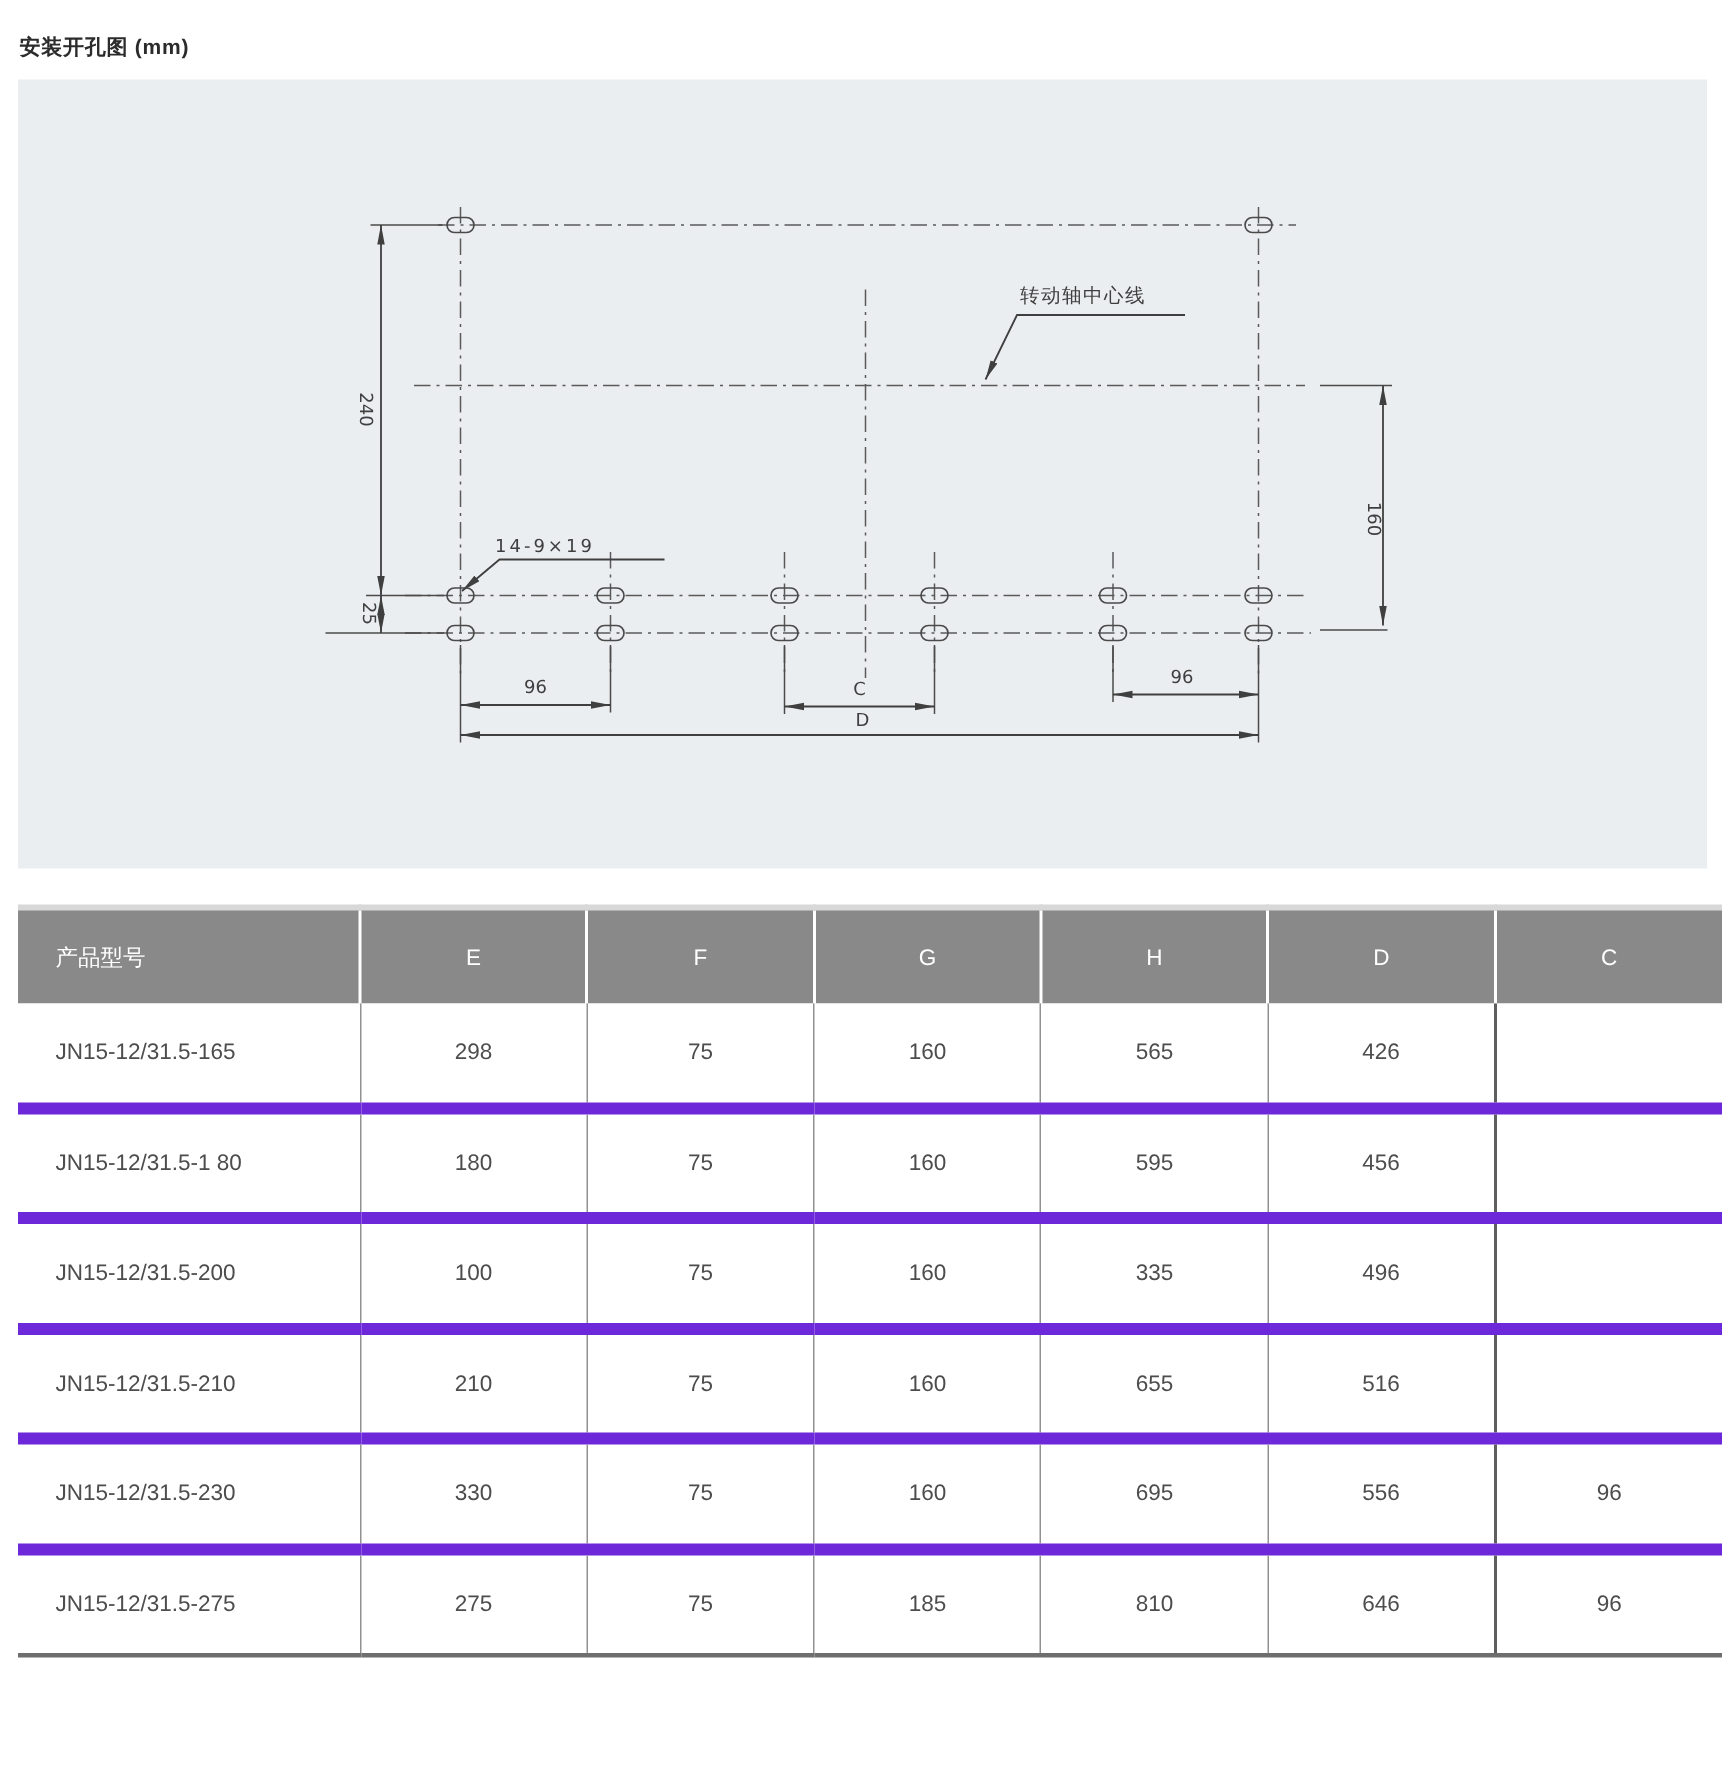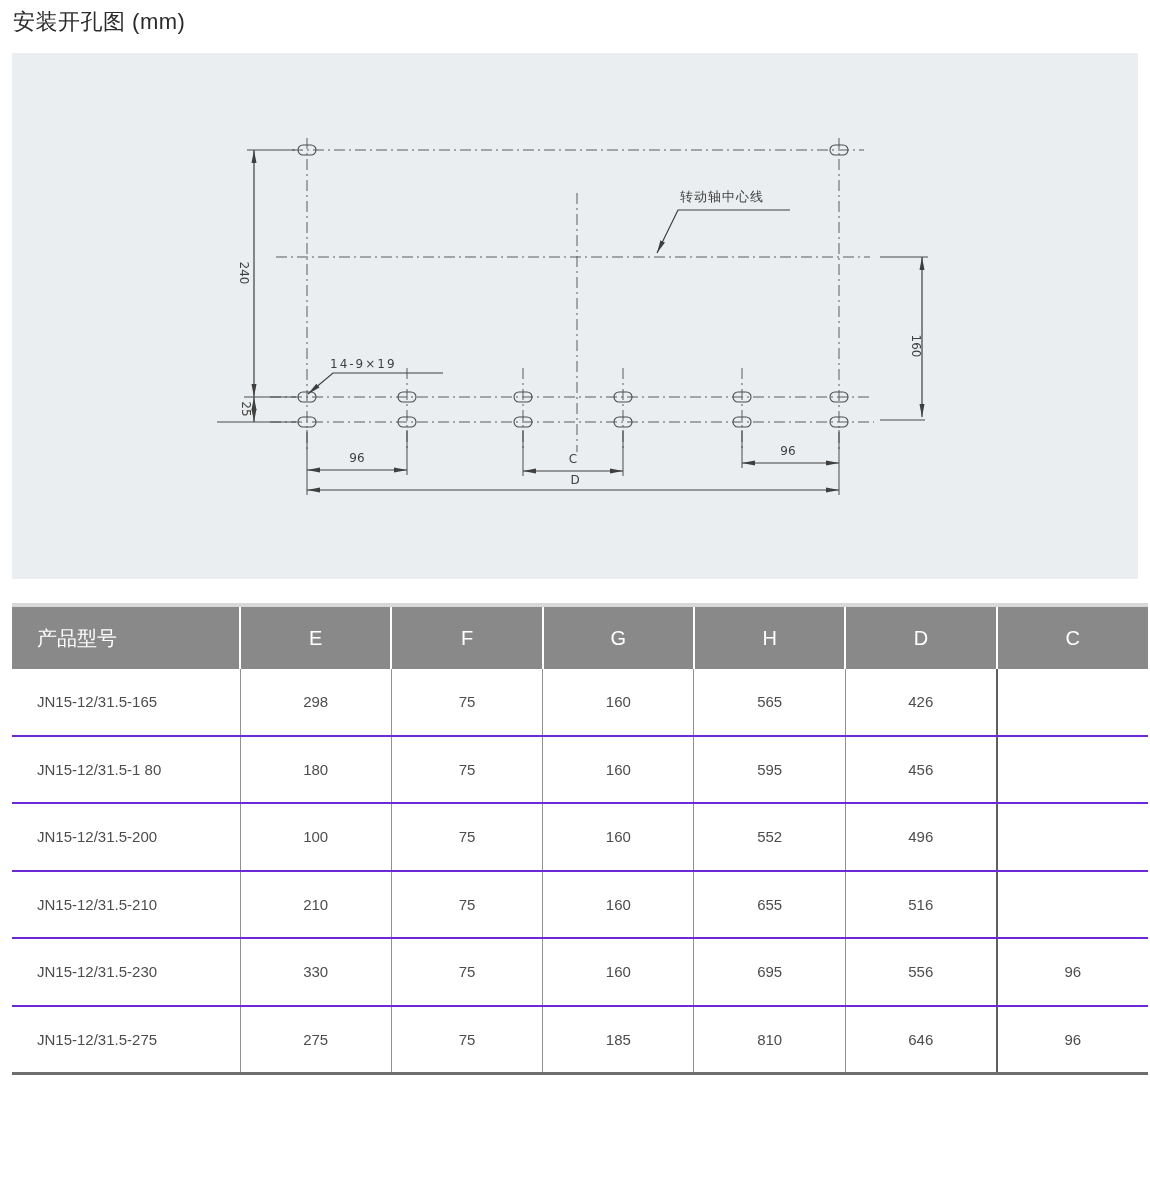--- a/index.html
+++ b/index.html
@@ -1,22 +1,22 @@
 <!DOCTYPE html>
 <html><head>
 <meta charset="utf-8">
 <style>
   html,body{margin:0;padding:0;}
   body{
     width:1150px;height:1177px;position:relative;background:#ffffff;
     font-family:"Liberation Sans", sans-serif;color:#4d4d4d;
   }
   .page-title{
-    position:absolute;left:13px;top:7px;
-    font-size:22px;color:#2b2b2b;font-weight:400;letter-spacing:.5px;
+    position:absolute;left:13px;top:23px;
+    font-size:14px;color:#2b2b2b;font-weight:700;letter-spacing:.5px;
   }
   .panel{
     position:absolute;left:12px;top:53px;width:1126px;height:526px;
     background:#ebeef0;
   }
   .panel svg{display:block;}
   .cl line{stroke:#5a5a5a;stroke-width:1;stroke-dasharray:11,4,2,4;}
   .sl line{stroke:#4a4a4a;stroke-width:1;}
   .dim line{stroke:#3f3f3f;stroke-width:1.2;}
   .leader{fill:none;stroke:#3f3f3f;stroke-width:1.2;}
@@ -29,28 +29,28 @@
   table.spec-table{
     position:absolute;left:12px;top:603px;width:1136px;
     border-collapse:collapse;table-layout:fixed;
     border-top:4px solid #d8d8d8;
     font-size:15px;
   }
   .spec-table col.c-model{width:228px;}
   .spec-table th{
     background:#898989;color:#ffffff;font-weight:400;
     height:60px;text-align:center;border-right:2px solid #ffffff;
-    font-size:20px;
+    font-size:15px;
   }
   .spec-table th.model{text-align:left;padding-left:25px;}
   .spec-table th:last-child{border-right:none;}
   .spec-table td{
     height:63.5px;text-align:center;color:#4d4d4d;
     border-right:1px solid #919191;
-    border-bottom:2px solid #6d28d9;
+    border-bottom:8px solid #6d28d9;
     background:#ffffff;
   }
   .spec-table td.model{text-align:left;padding-left:25px;}
   .spec-table td.dcol{border-right:2px solid #5f5f5f;}
   .spec-table td:last-child{border-right:none;}
   .spec-table tr:last-child td{border-bottom:3px solid #6e6e6e;}
 </style>
 </head>
 <body>
 
@@ -176,21 +176,21 @@
       <td>160</td>
       <td>595</td>
       <td class="dcol">456</td>
       <td></td>
     </tr>
     <tr>
       <td class="model">JN15-12/31.5-200</td>
       <td>100</td>
       <td>75</td>
       <td>160</td>
-      <td>552</td>
+      <td>335</td>
       <td class="dcol">496</td>
       <td></td>
     </tr>
     <tr>
       <td class="model">JN15-12/31.5-210</td>
       <td>210</td>
       <td>75</td>
       <td>160</td>
       <td>655</td>
       <td class="dcol">516</td>

